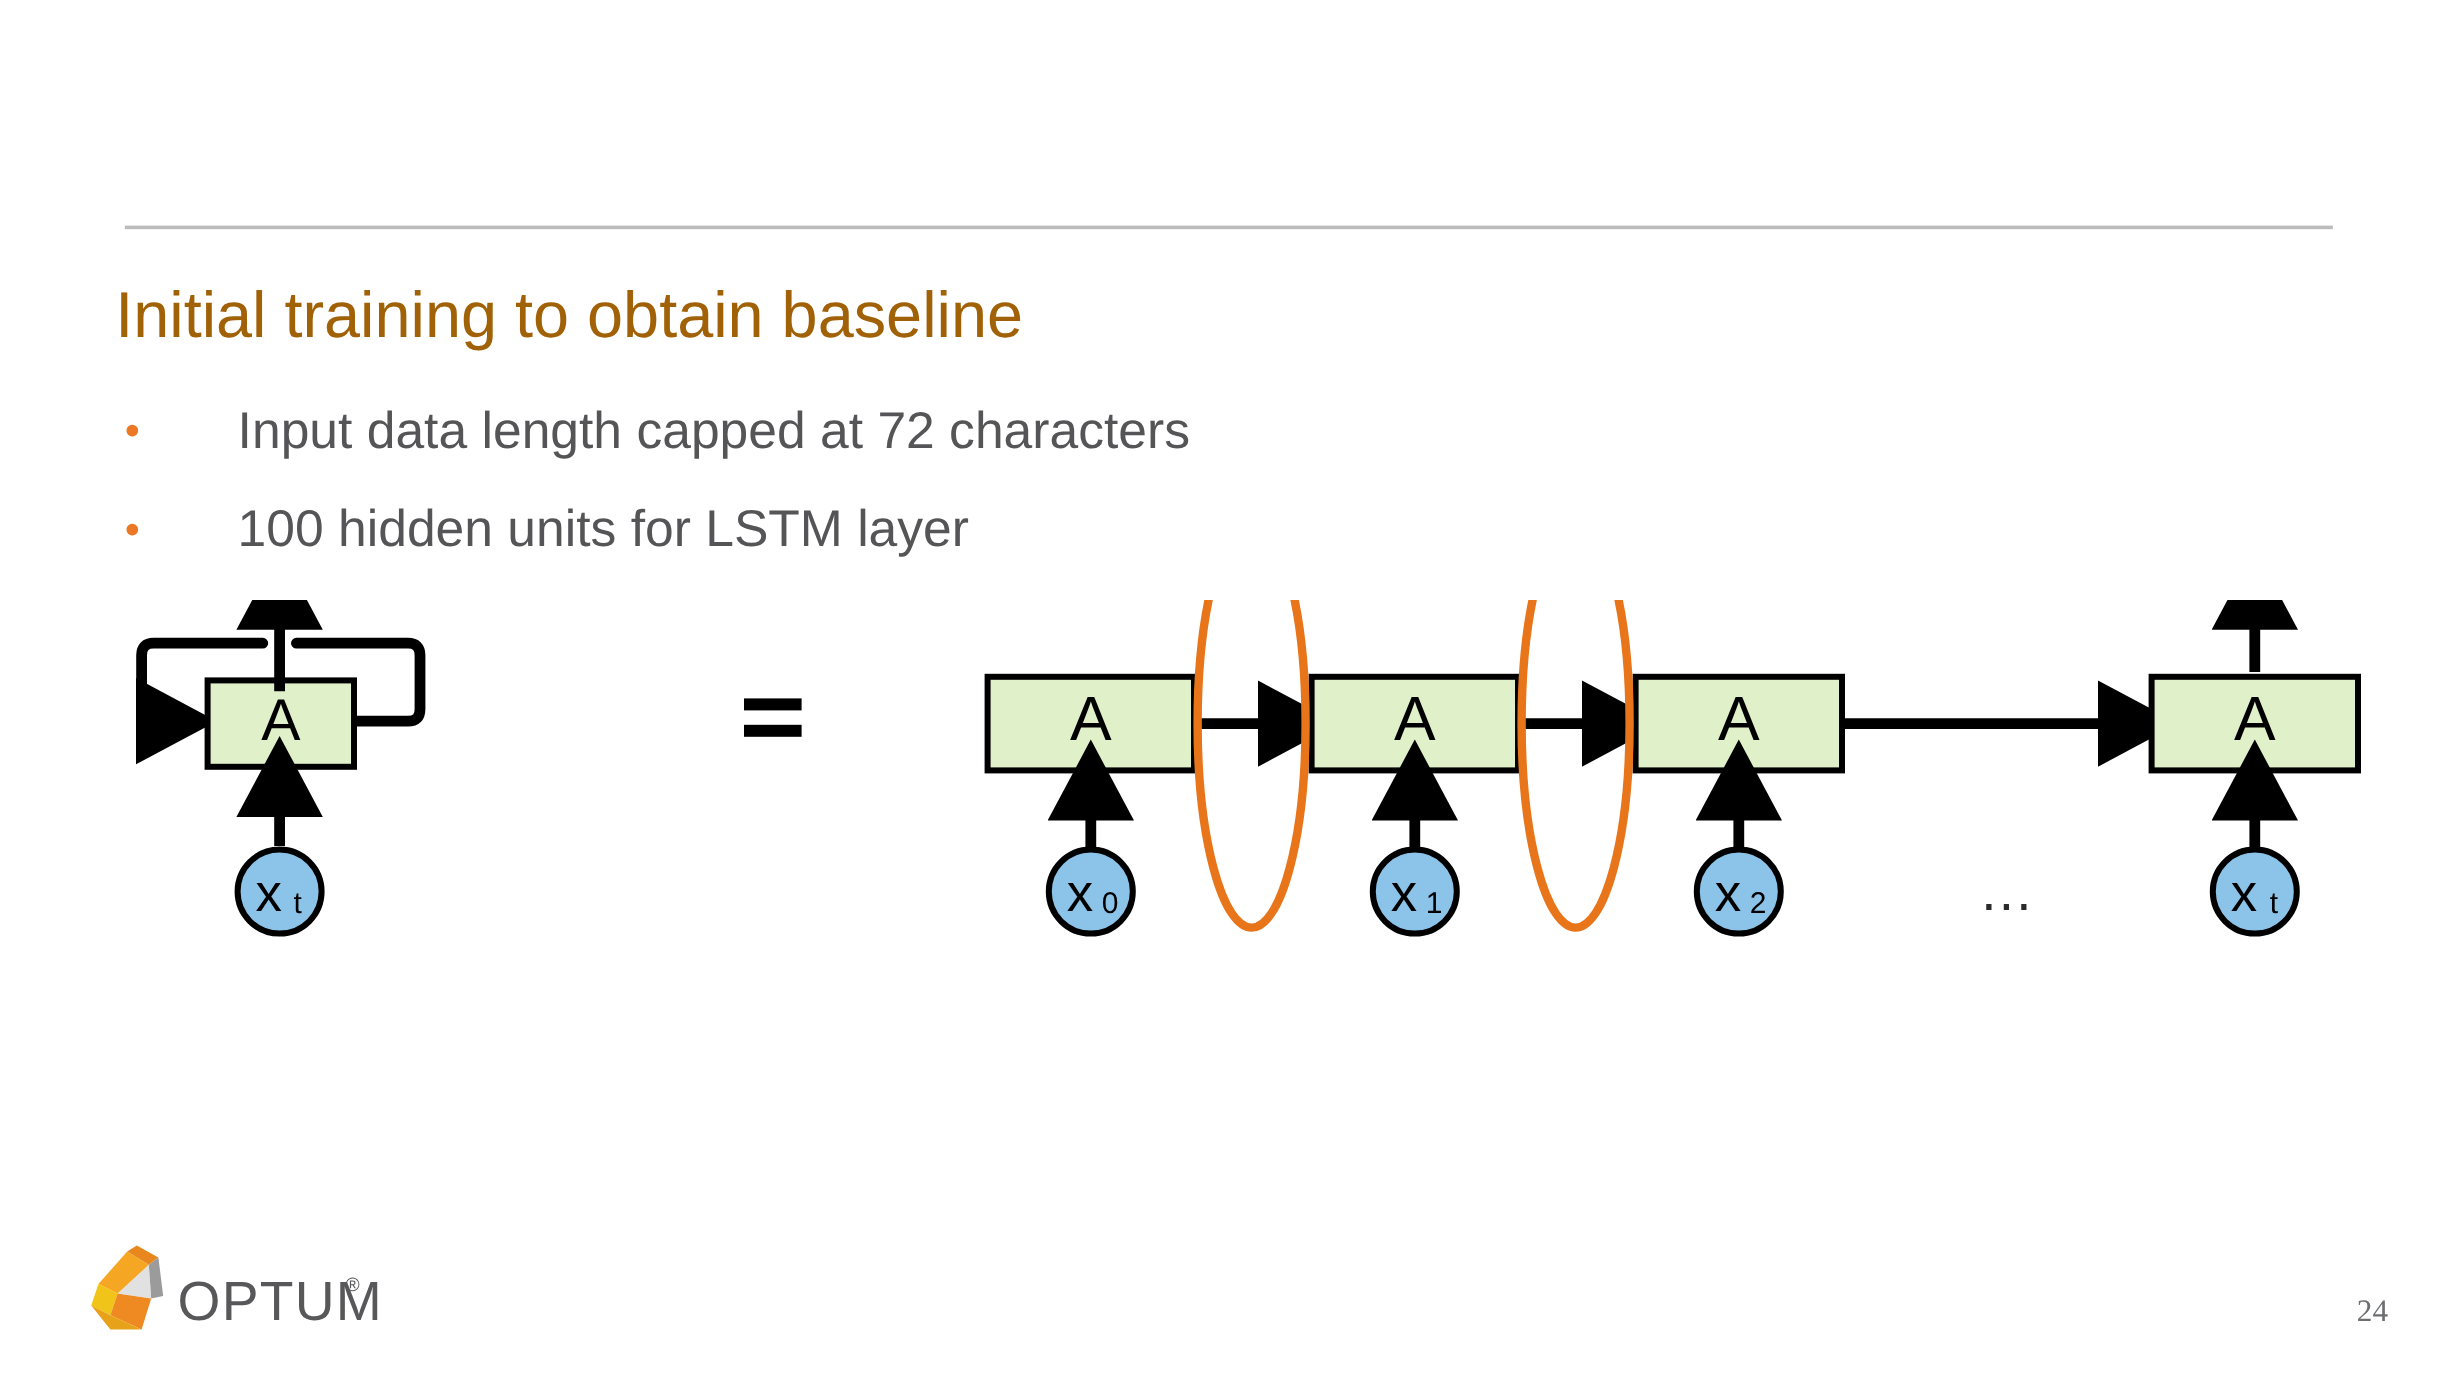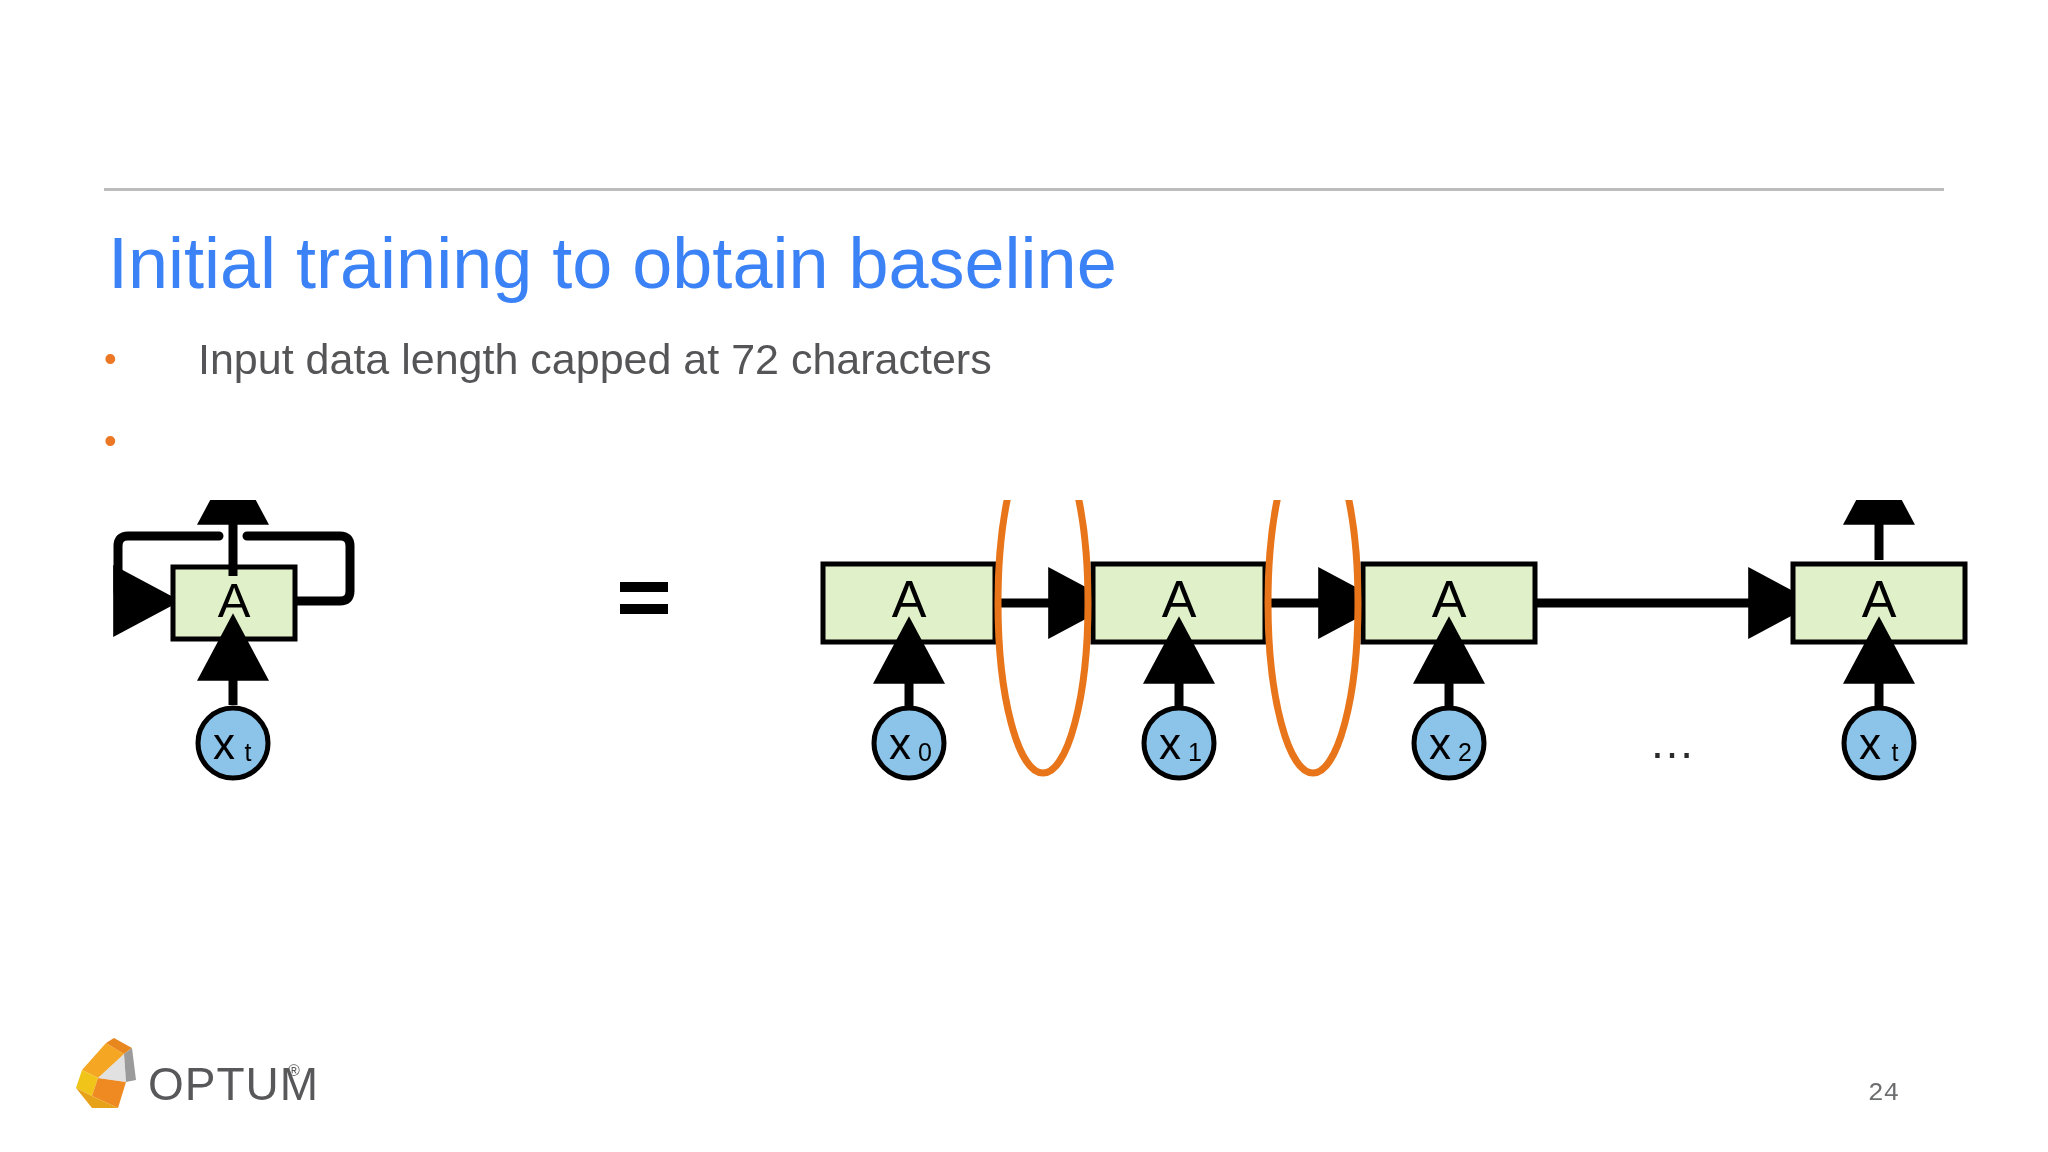--- a/index.html
+++ b/index.html
@@ -19,23 +19,23 @@
     color:#58585a;font-weight:400;letter-spacing:-0.5px;
     white-space:nowrap;
   }
   .title-rule{
     position:absolute;left:104px;top:188px;width:1840px;height:3px;
     background:#bcbcbc;
   }
 
   
   .subhead{
-    position:absolute;left:108px;top:232px;
-    font-size:72px;line-height:62px;
-    color:#3b82f6;font-weight:400;white-space:nowrap;
+    position:absolute;left:96px;top:232px;
+    font-size:54px;line-height:62px;
+    color:#a16207;font-weight:400;white-space:nowrap;
   }
 
   
   .bullets{position:absolute;left:104px;top:318px;}
   .bullet{
     position:relative;display:flex;align-items:flex-start;
     font-size:43px;line-height:82px;color:#555557;white-space:nowrap;
   }
   .bullet .dot{
     color:#ec7725;font-size:36px;line-height:82px;width:46px;
@@ -44,40 +44,41 @@
   .bullet .btxt{display:inline-block;margin-left:48px;}
 
   
   .diagram{position:absolute;left:0;top:500px;width:2048px;height:560px;}
   .diagram svg{display:block;}
 
   
   .logo{position:absolute;left:62px;top:1032px;width:260px;height:86px;}
   .logo svg{display:block;}
   .pagenum{
-    position:absolute;left:1868px;top:1078px;
-    font-size:26px;color:#6d6e70;font-family:Liberation Mono, monospace;
+    position:absolute;left:1964px;top:1078px;
+    font-size:26px;color:#6d6e70;font-family:Liberation Serif, serif;
   }
 </style>
 </head>
 <body>
 
 <div class="slide">
 
   <div class="title-rule"></div>
 
   <div class="subhead">Initial training to obtain baseline</div>
 
   <div class="bullets">
     <div class="bullet">
       <span class="dot">•</span>
       <span class="btxt">Input data length capped at 72 characters</span>
     </div>
     <div class="bullet">
       <span class="dot">•</span>
+      <span class="btxt">100 hidden units for LSTM layer</span>
     </div>
   </div>
 
   <div class="diagram">
     <svg width="2048" height="560" viewBox="0 0 2048 560" xmlns="http://www.w3.org/2000/svg">
       <defs>
         <marker id="ah" markerWidth="10" markerHeight="10" refX="5.2" refY="4" orient="auto" markerUnits="strokeWidth">
           <path d="M0,0 L0,8 L7.5,4 z" fill="#000"></path>
         </marker>
       </defs>

